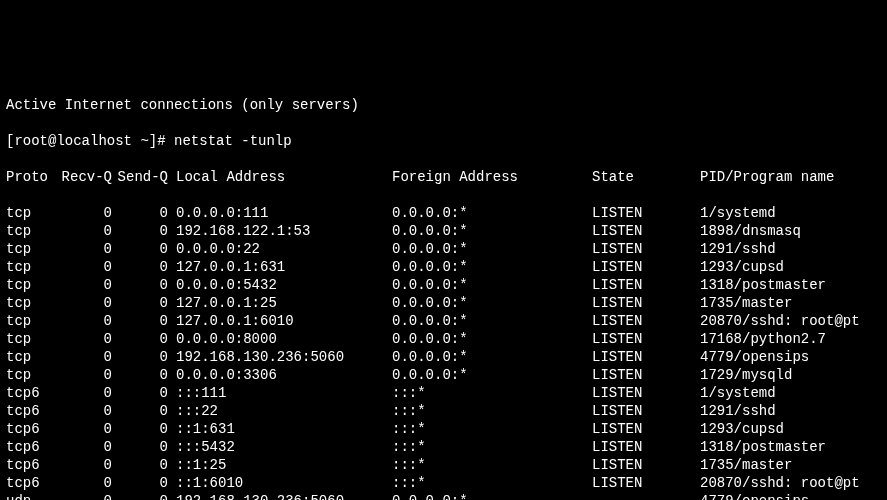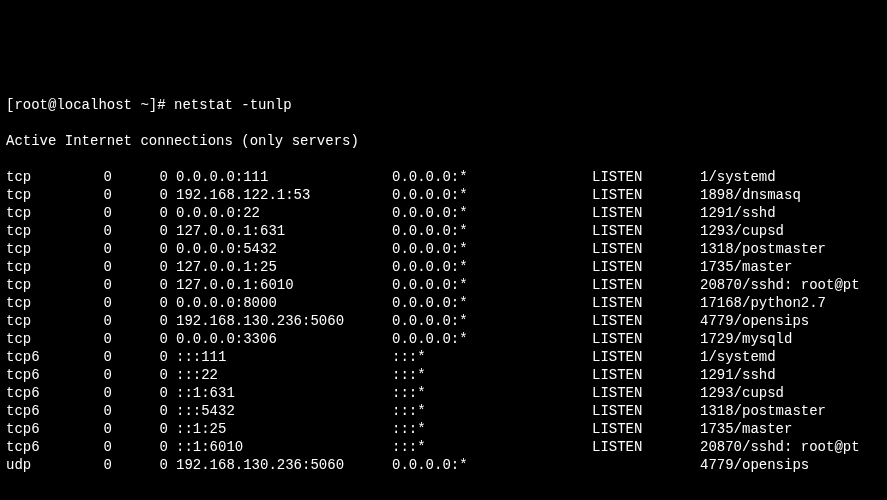--- a/index.html
+++ b/index.html
@@ -26,19 +26,20 @@
     .c-foreign { display: inline-block; width: 200px; }
     .c-state { display: inline-block; width: 108px; }
     .c-prog { display: inline-block; }
   </style>
 </head>
 <body>
 
 
 
 <div>
+<span class="row">Active Internet connections (only servers)</span>
 <span class="row"><span>[root@localhost ~]# </span><span>netstat -tunlp</span></span>
-<span class="row">Active Internet connections (only servers)</span>
+<span class="row"><span class="c-proto">Proto</span><span class="c-recvq">Recv-Q</span><span class="c-sendq">Send-Q</span><span class="c-local">Local Address</span><span class="c-foreign">Foreign Address</span><span class="c-state">State</span><span class="c-prog">PID/Program name</span></span>
 <div id="rows-container"><span class="row"><span class="c-proto">tcp</span><span class="c-recvq">0</span><span class="c-sendq">0</span><span class="c-local">0.0.0.0:111</span><span class="c-foreign">0.0.0.0:*</span><span class="c-state">LISTEN</span><span class="c-prog">1/systemd</span></span><span class="row"><span class="c-proto">tcp</span><span class="c-recvq">0</span><span class="c-sendq">0</span><span class="c-local">192.168.122.1:53</span><span class="c-foreign">0.0.0.0:*</span><span class="c-state">LISTEN</span><span class="c-prog">1898/dnsmasq</span></span><span class="row"><span class="c-proto">tcp</span><span class="c-recvq">0</span><span class="c-sendq">0</span><span class="c-local">0.0.0.0:22</span><span class="c-foreign">0.0.0.0:*</span><span class="c-state">LISTEN</span><span class="c-prog">1291/sshd</span></span><span class="row"><span class="c-proto">tcp</span><span class="c-recvq">0</span><span class="c-sendq">0</span><span class="c-local">127.0.0.1:631</span><span class="c-foreign">0.0.0.0:*</span><span class="c-state">LISTEN</span><span class="c-prog">1293/cupsd</span></span><span class="row"><span class="c-proto">tcp</span><span class="c-recvq">0</span><span class="c-sendq">0</span><span class="c-local">0.0.0.0:5432</span><span class="c-foreign">0.0.0.0:*</span><span class="c-state">LISTEN</span><span class="c-prog">1318/postmaster</span></span><span class="row"><span class="c-proto">tcp</span><span class="c-recvq">0</span><span class="c-sendq">0</span><span class="c-local">127.0.0.1:25</span><span class="c-foreign">0.0.0.0:*</span><span class="c-state">LISTEN</span><span class="c-prog">1735/master</span></span><span class="row"><span class="c-proto">tcp</span><span class="c-recvq">0</span><span class="c-sendq">0</span><span class="c-local">127.0.0.1:6010</span><span class="c-foreign">0.0.0.0:*</span><span class="c-state">LISTEN</span><span class="c-prog">20870/sshd: root@pt</span></span><span class="row"><span class="c-proto">tcp</span><span class="c-recvq">0</span><span class="c-sendq">0</span><span class="c-local">0.0.0.0:8000</span><span class="c-foreign">0.0.0.0:*</span><span class="c-state">LISTEN</span><span class="c-prog">17168/python2.7</span></span><span class="row"><span class="c-proto">tcp</span><span class="c-recvq">0</span><span class="c-sendq">0</span><span class="c-local">192.168.130.236:5060</span><span class="c-foreign">0.0.0.0:*</span><span class="c-state">LISTEN</span><span class="c-prog">4779/opensips</span></span><span class="row"><span class="c-proto">tcp</span><span class="c-recvq">0</span><span class="c-sendq">0</span><span class="c-local">0.0.0.0:3306</span><span class="c-foreign">0.0.0.0:*</span><span class="c-state">LISTEN</span><span class="c-prog">1729/mysqld</span></span><span class="row"><span class="c-proto">tcp6</span><span class="c-recvq">0</span><span class="c-sendq">0</span><span class="c-local">:::111</span><span class="c-foreign">:::*</span><span class="c-state">LISTEN</span><span class="c-prog">1/systemd</span></span><span class="row"><span class="c-proto">tcp6</span><span class="c-recvq">0</span><span class="c-sendq">0</span><span class="c-local">:::22</span><span class="c-foreign">:::*</span><span class="c-state">LISTEN</span><span class="c-prog">1291/sshd</span></span><span class="row"><span class="c-proto">tcp6</span><span class="c-recvq">0</span><span class="c-sendq">0</span><span class="c-local">::1:631</span><span class="c-foreign">:::*</span><span class="c-state">LISTEN</span><span class="c-prog">1293/cupsd</span></span><span class="row"><span class="c-proto">tcp6</span><span class="c-recvq">0</span><span class="c-sendq">0</span><span class="c-local">:::5432</span><span class="c-foreign">:::*</span><span class="c-state">LISTEN</span><span class="c-prog">1318/postmaster</span></span><span class="row"><span class="c-proto">tcp6</span><span class="c-recvq">0</span><span class="c-sendq">0</span><span class="c-local">::1:25</span><span class="c-foreign">:::*</span><span class="c-state">LISTEN</span><span class="c-prog">1735/master</span></span><span class="row"><span class="c-proto">tcp6</span><span class="c-recvq">0</span><span class="c-sendq">0</span><span class="c-local">::1:6010</span><span class="c-foreign">:::*</span><span class="c-state">LISTEN</span><span class="c-prog">20870/sshd: root@pt</span></span><span class="row"><span class="c-proto">udp</span><span class="c-recvq">0</span><span class="c-sendq">0</span><span class="c-local">192.168.130.236:5060</span><span class="c-foreign">0.0.0.0:*</span><span class="c-state"></span><span class="c-prog">4779/opensips</span></span></div>
 </div>
 
 
 
 
 </body></html>

